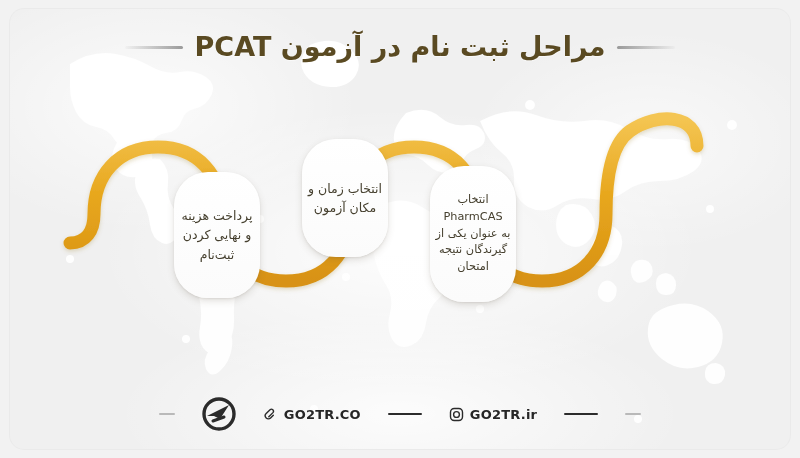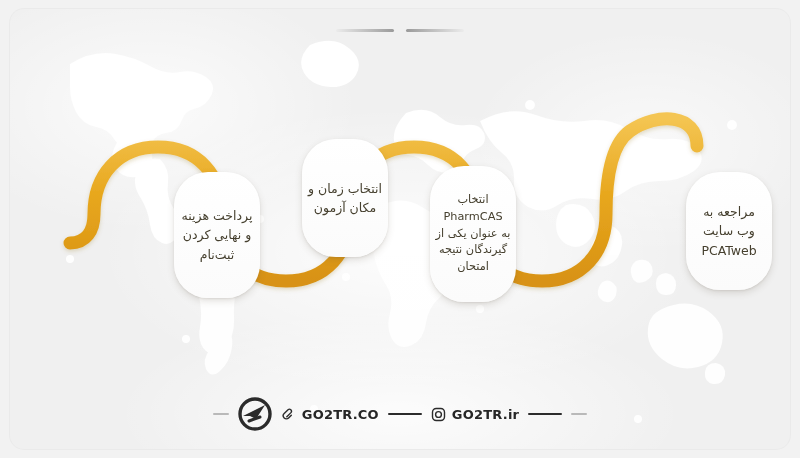--- a/index.html
+++ b/index.html
@@ -133,21 +133,21 @@
 
   
   #footer {
     position: absolute;
     left: 0;
     bottom: 18px;
     width: 780px;
     display: flex;
     align-items: center;
     justify-content: center;
-    gap: 9px;
+    gap: 27px;
     direction: ltr;
   }
   .foot-rule {
     width: 16px;
     height: 2px;
     background: #b9b9b9;
     border-radius: 1px;
     flex: 0 0 auto;
   }
   .foot-sep {
@@ -223,20 +223,21 @@
           <circle cx="628" cy="410" r="4"></circle>
           <circle cx="304" cy="400" r="4"></circle>
           <circle cx="60" cy="250" r="4"></circle>
         </g>
       </svg>
     </div>
     <div id="bloom"></div>
 
     <div id="title-row">
       <span class="title-dash right"></span>
+      <div id="poster-title">مراحل ثبت نام در آزمون PCAT</div>
       <span class="title-dash left"></span>
     </div>
 
     <div id="stage">
 
       <div id="ribbon">
         <svg width="780" height="440" viewBox="0 0 780 440" aria-hidden="true">
           <defs>
             <linearGradient id="goldgrad" x1="0" y1="0" x2="0" y2="1">
               <stop offset="0%" stop-color="#f4c552"></stop>
@@ -256,25 +257,20 @@
                    C 468 166, 444 138, 404 138
                    C 364 138, 340 166, 340 205
                    C 340 244, 316 272, 276 272
                    C 236 272, 212 244, 212 205
                    C 212 166, 188 138, 148 138
                    C 108 138, 84 166, 84 205
                    C 84 222, 76 234, 60 234" fill="none" stroke="url(#goldgrad)" stroke-width="13" stroke-linecap="round" stroke-linejoin="round" filter="url(#ribbonshadow)"></path>
         </svg>
       </div>
 
-      <div class="step-card" style="right:18px; top:163px; height:118px;">
-        <div class="step-label">مراجعه به
-وب سایت
-PCATweb</div>
-      </div>
 
 
       <div class="step-card tall" style="right:274px; top:157px; height:136px;">
         <div class="step-label">انتخاب
 PharmCAS
 به عنوان یکی از
 گیرندگان نتیجه
 امتحان</div>
       </div>
 

